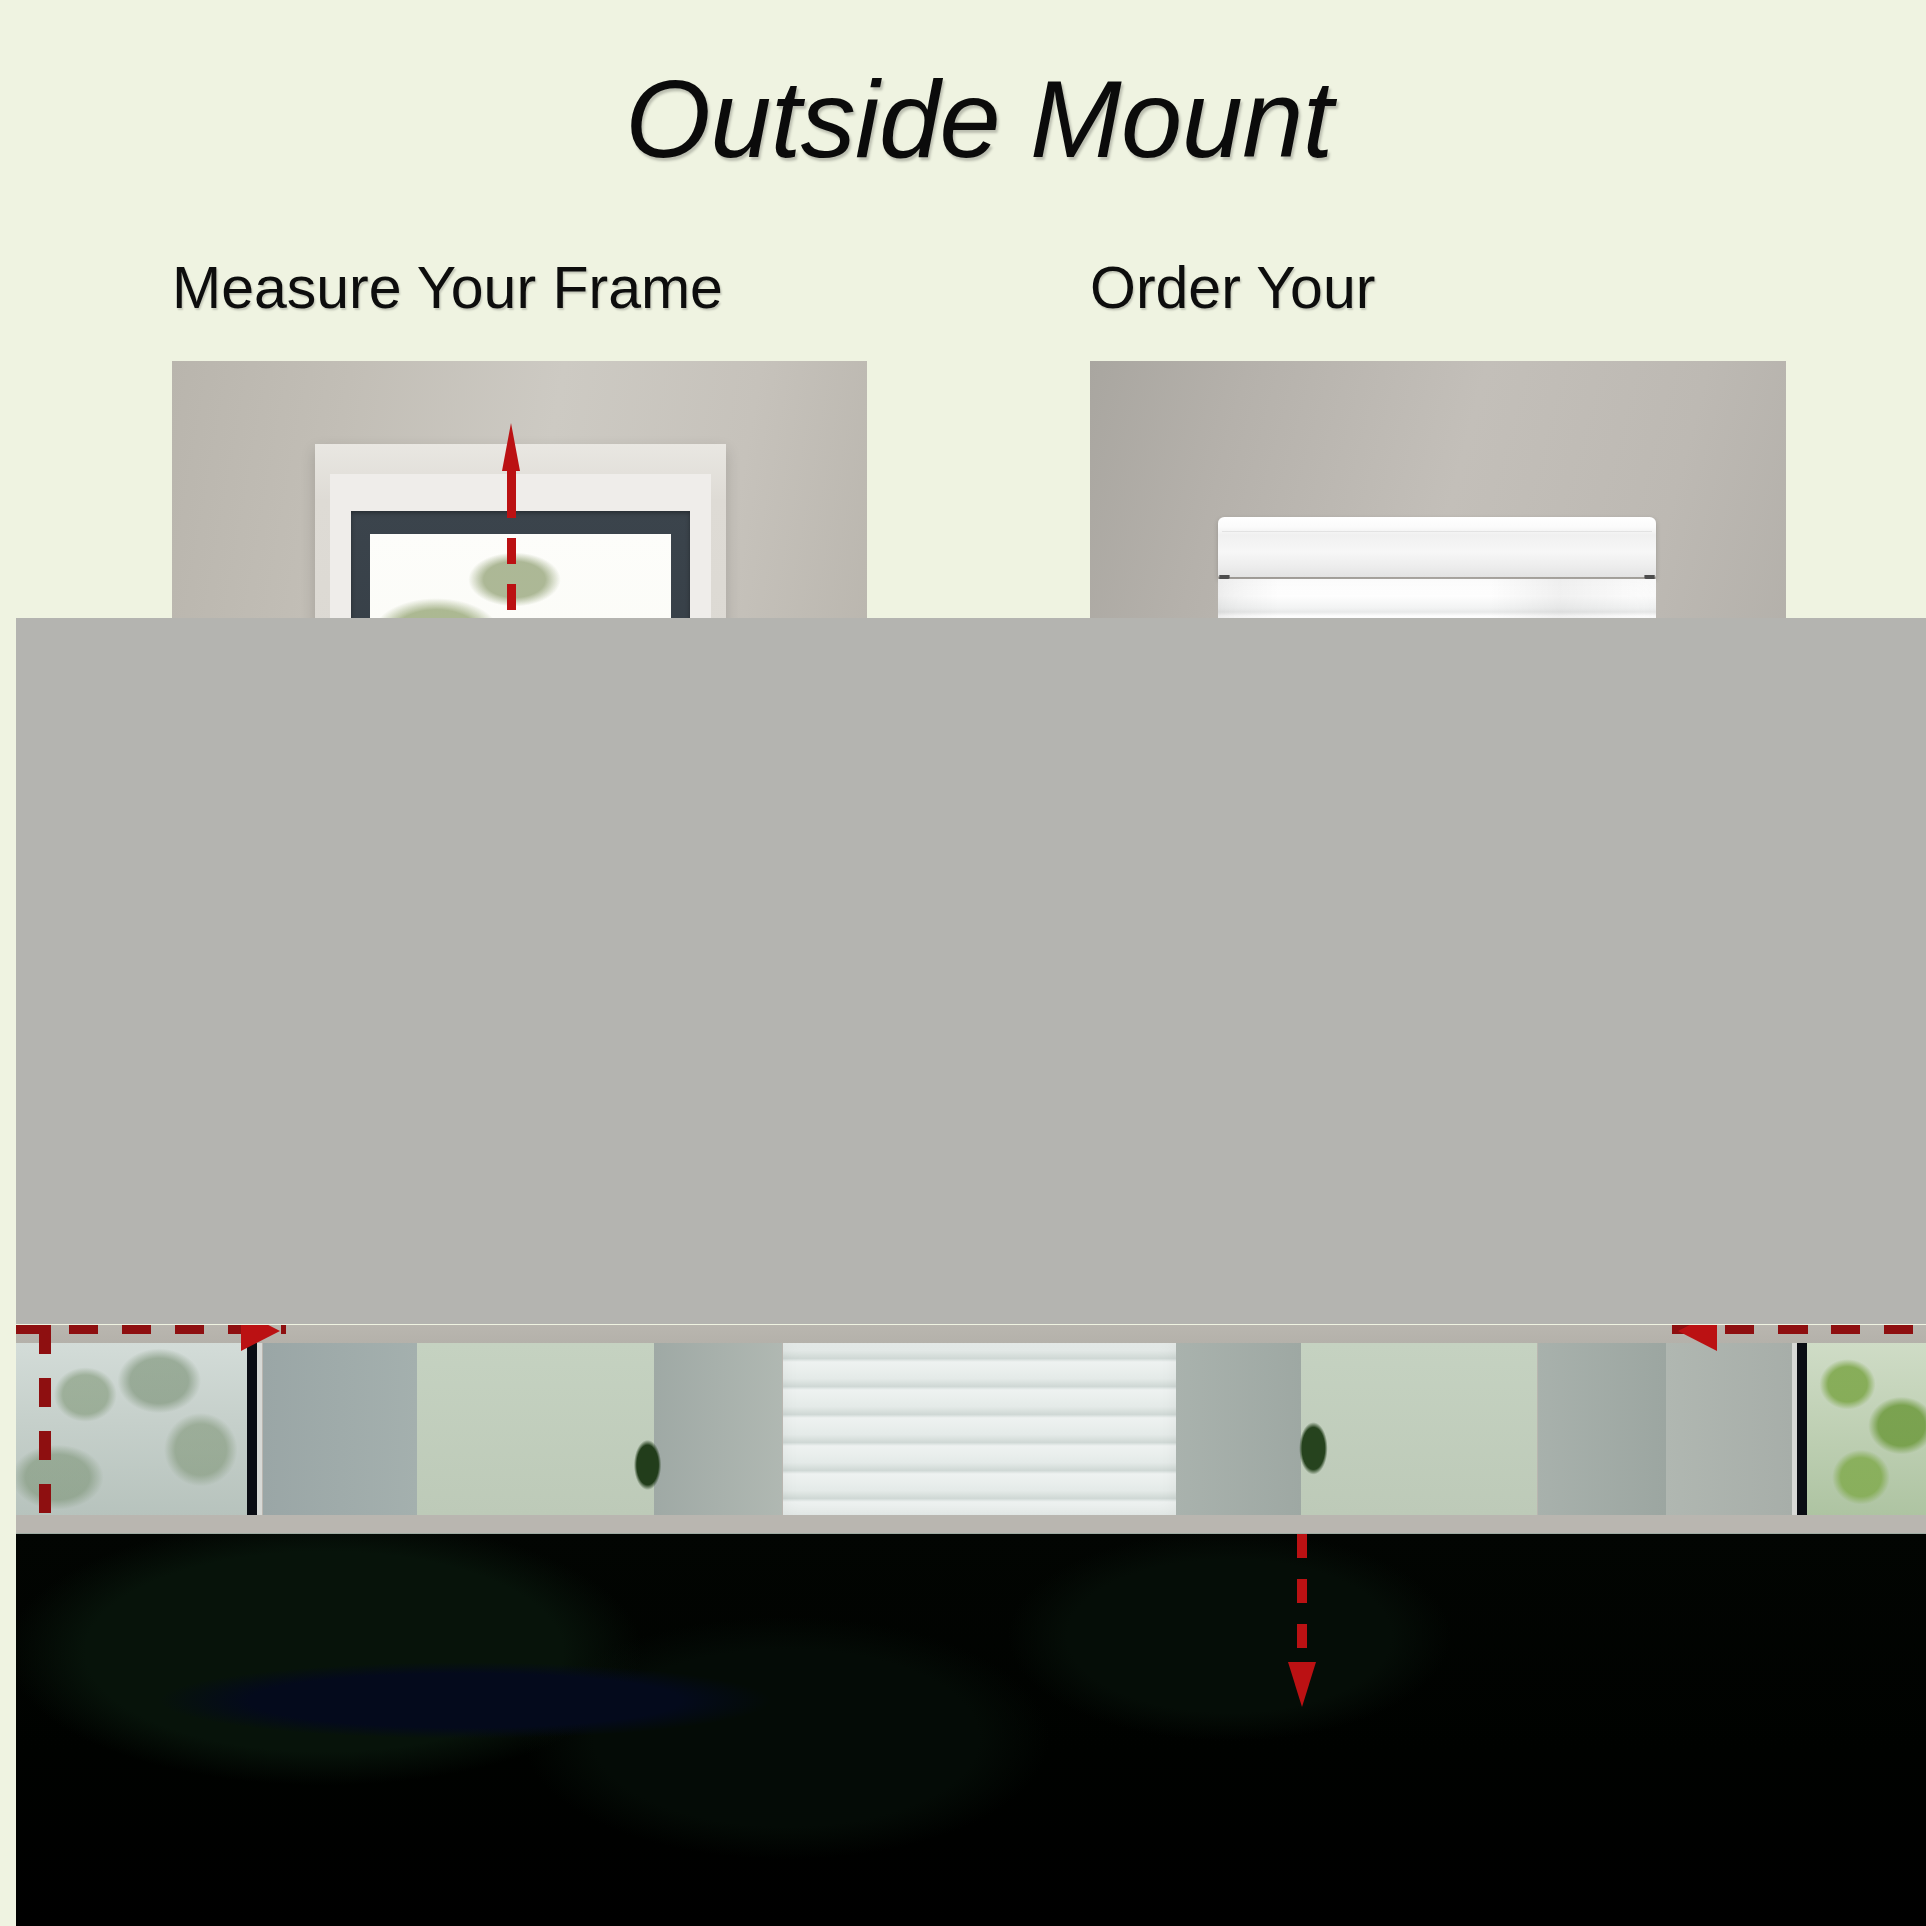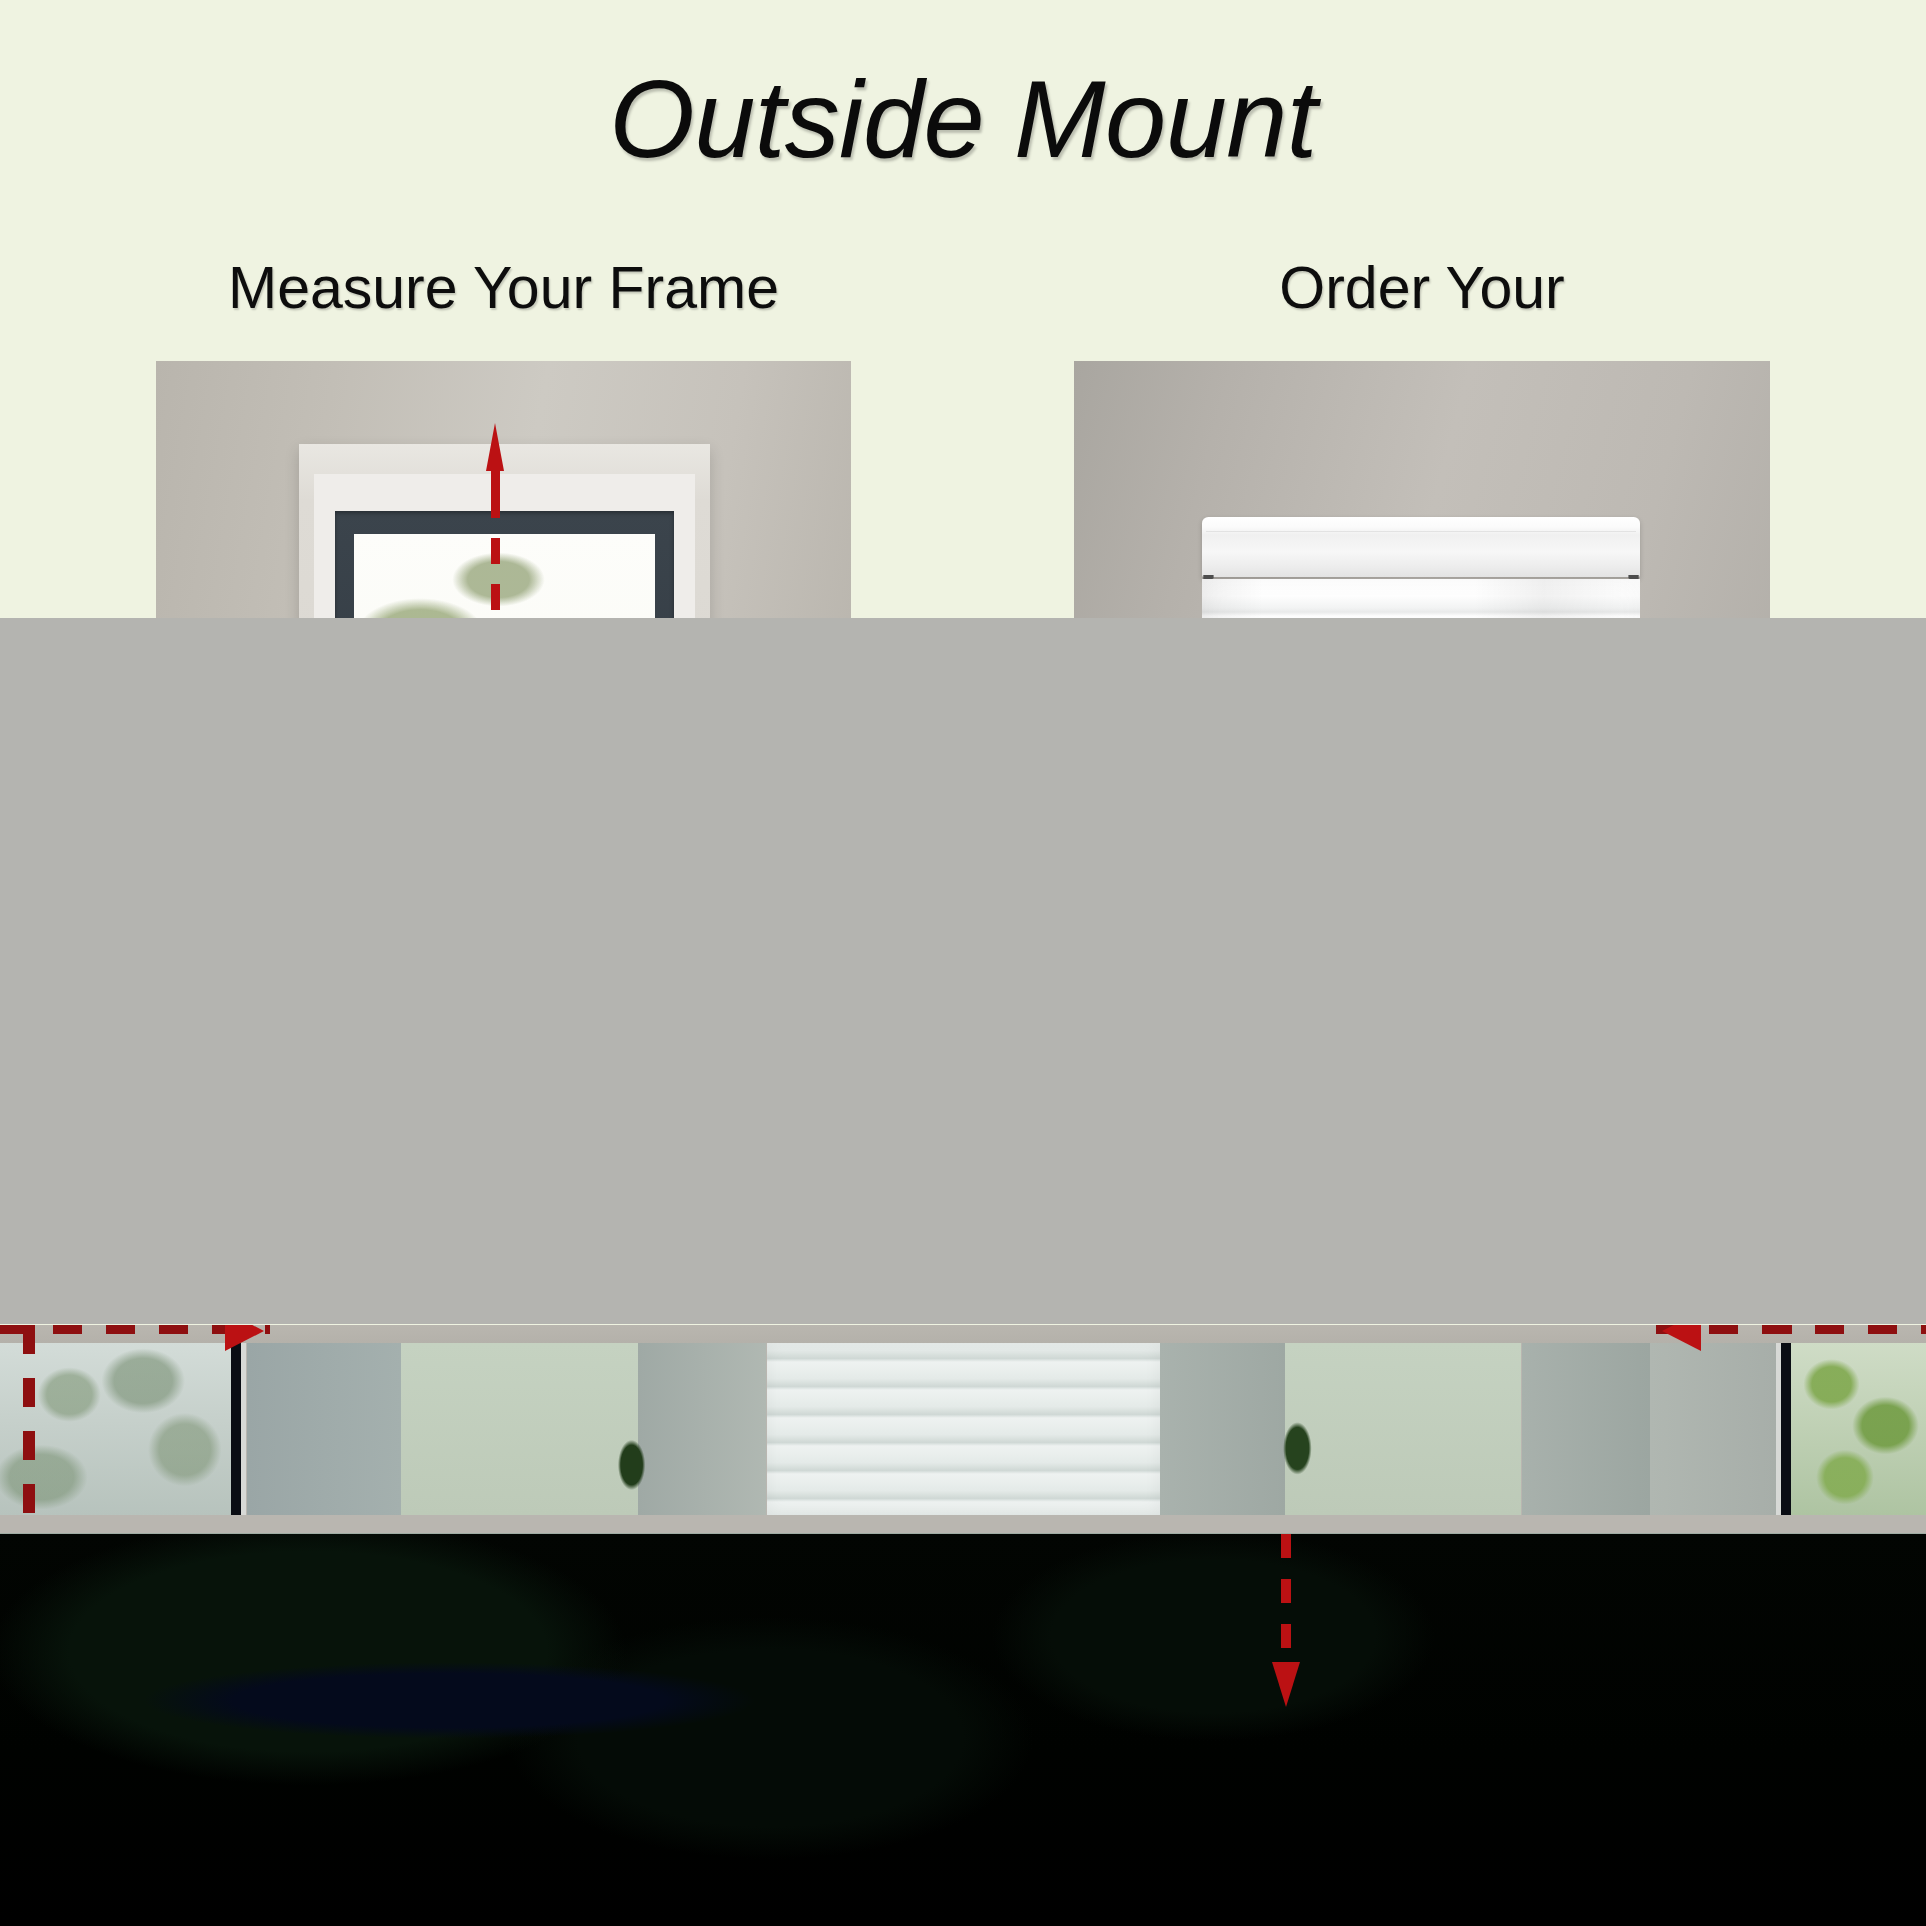--- a/index.html
+++ b/index.html
@@ -3,41 +3,41 @@
 <meta charset="utf-8">
 <style>
   html,body{margin:0;padding:0;}
   body{
     width:1926px;height:1926px;
     background:#eff3e1;
     font-family:"Liberation Sans", sans-serif;
     overflow:hidden;
     position:relative;
   }
-  .stage{position:absolute;left:0;top:0;width:1638px;height:1926px;}
+  .stage{position:absolute;left:16px;top:0;width:1638px;height:1926px;}
 
   
   .title{
     position:absolute;left:0;top:61px;width:1926px;
     text-align:center;
     font-size:110px;
     font-style:italic;
     font-weight:400;
     color:#0b0b0b;
     letter-spacing:-0.6px;
     line-height:1.05;
     text-shadow:1.9px 2.6px 2.6px rgba(0,0,0,0.22);
     white-space:nowrap;
   }
 
   
   .caption{
     position:absolute;top:254px;
     font-size:59px;font-weight:400;color:#0d0d0d;
-    text-align:center;white-space:nowrap;
+    white-space:nowrap;
     text-shadow:1.3px 1.9px 1.9px rgba(0,0,0,0.18);
   }
   .caption.left{left:156px;width:695px;}
   .caption.right{left:1074px;width:696px;}
 
   
   .panel{position:absolute;overflow:hidden;}
   .panel.left{left:156px;top:361px;width:695px;height:706px;}
   .panel.right{left:1074px;top:361px;width:696px;height:706px;}
 

